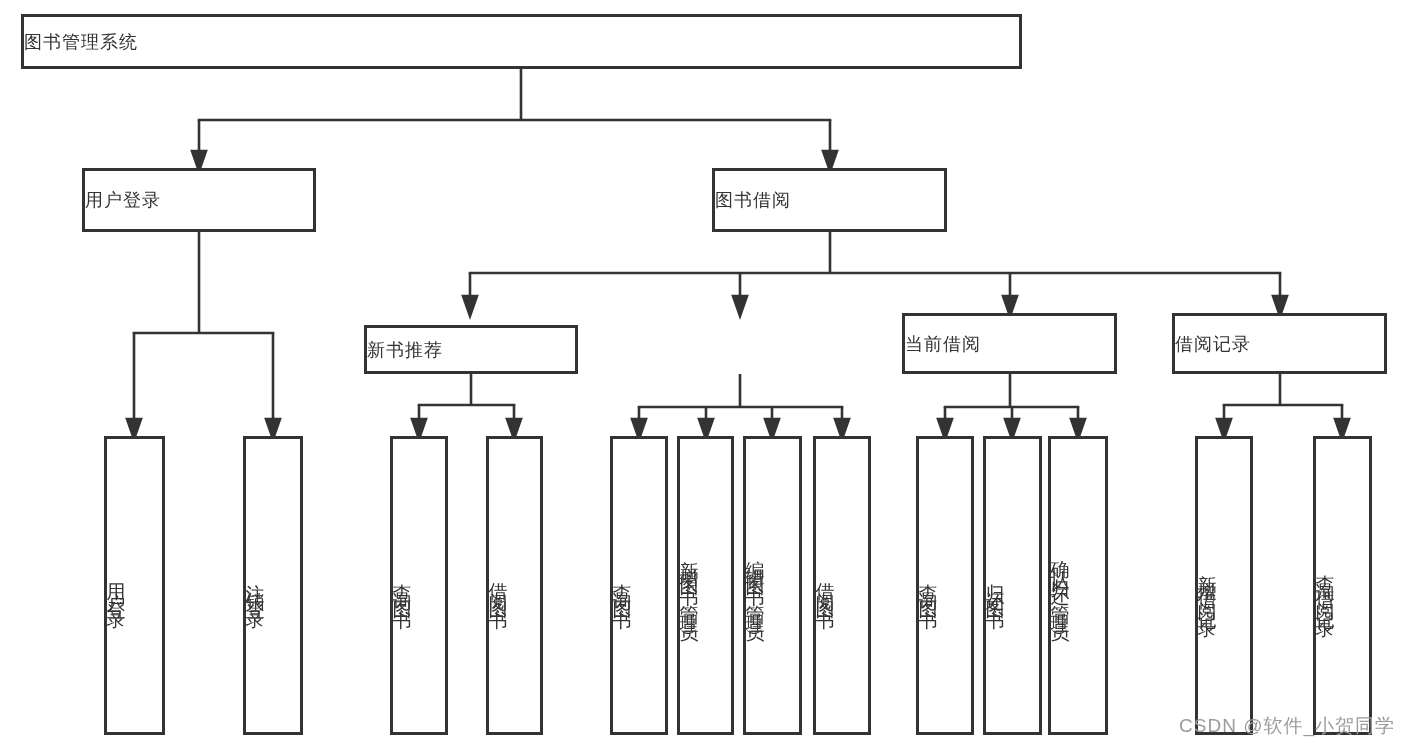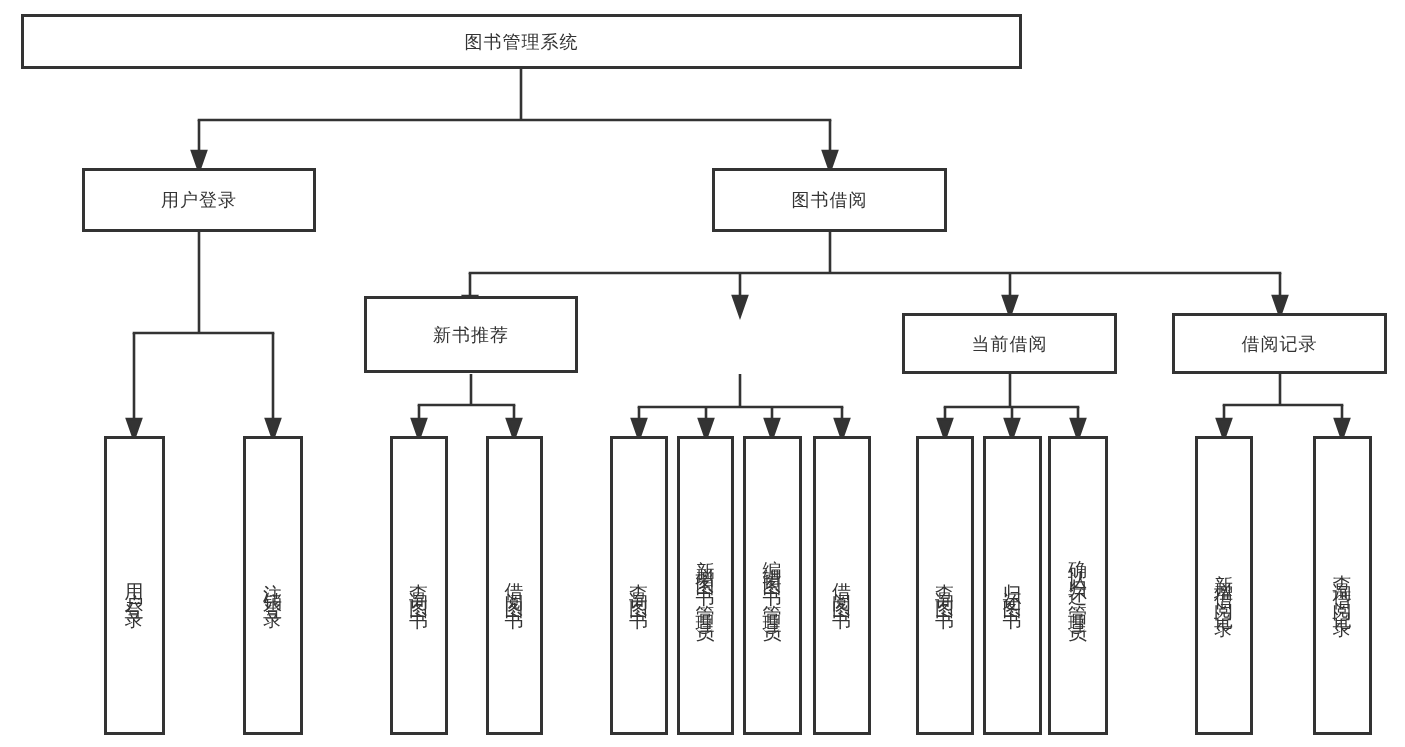--- a/index.html
+++ b/index.html
@@ -16,21 +16,21 @@
     left: 0; top: 0;
     z-index: 1;
   }
   .node {
     position: absolute;
     box-sizing: border-box;
     background: #ffffff;
     border: 3px solid #333333;
     display: flex;
     align-items: center;
-    justify-content: center;
+    justify-content: flex-start;
     z-index: 2;
   }
   .node-label {
     font-size: 18px;
     color: #333333;
     letter-spacing: 1px;
     white-space: nowrap;
   }
   .node-label-v {
     writing-mode: vertical-rl;
@@ -124,21 +124,21 @@
     <span class="node-label">图书管理系统</span>
   </div>
 
   <div class="node" style="left:82px;top:168px;width:234px;height:64px">
     <span class="node-label">用户登录</span>
   </div>
   <div class="node" style="left:712px;top:168px;width:235px;height:64px">
     <span class="node-label">图书借阅</span>
   </div>
 
-  <div class="node" style="left:364px;top:296px;width:214px;height:77px">
+  <div class="node" style="left:364px;top:325px;width:214px;height:49px">
     <span class="node-label">新书推荐</span>
   </div>
   <div class="node" style="left:1172px;top:313px;width:215px;height:61px">
     <span class="node-label">借阅记录</span>
   </div>
   <div class="node" style="left:902px;top:313px;width:215px;height:61px">
     <span class="node-label">当前借阅</span>
   </div>
 
   <div class="node" style="left:104px;top:436px;width:61px;height:299px">
@@ -178,13 +178,14 @@
     <span class="node-label-v">确认归还（管理员）</span>
   </div>
 
   <div class="node" style="left:1195px;top:436px;width:58px;height:299px">
     <span class="node-label-v">新增借阅记录</span>
   </div>
   <div class="node" style="left:1313px;top:436px;width:59px;height:299px">
     <span class="node-label-v">查询借阅记录</span>
   </div>
 
+  <div id="watermark">CSDN @软件_小贺同学</div>
 </div>
 
 </body></html>

